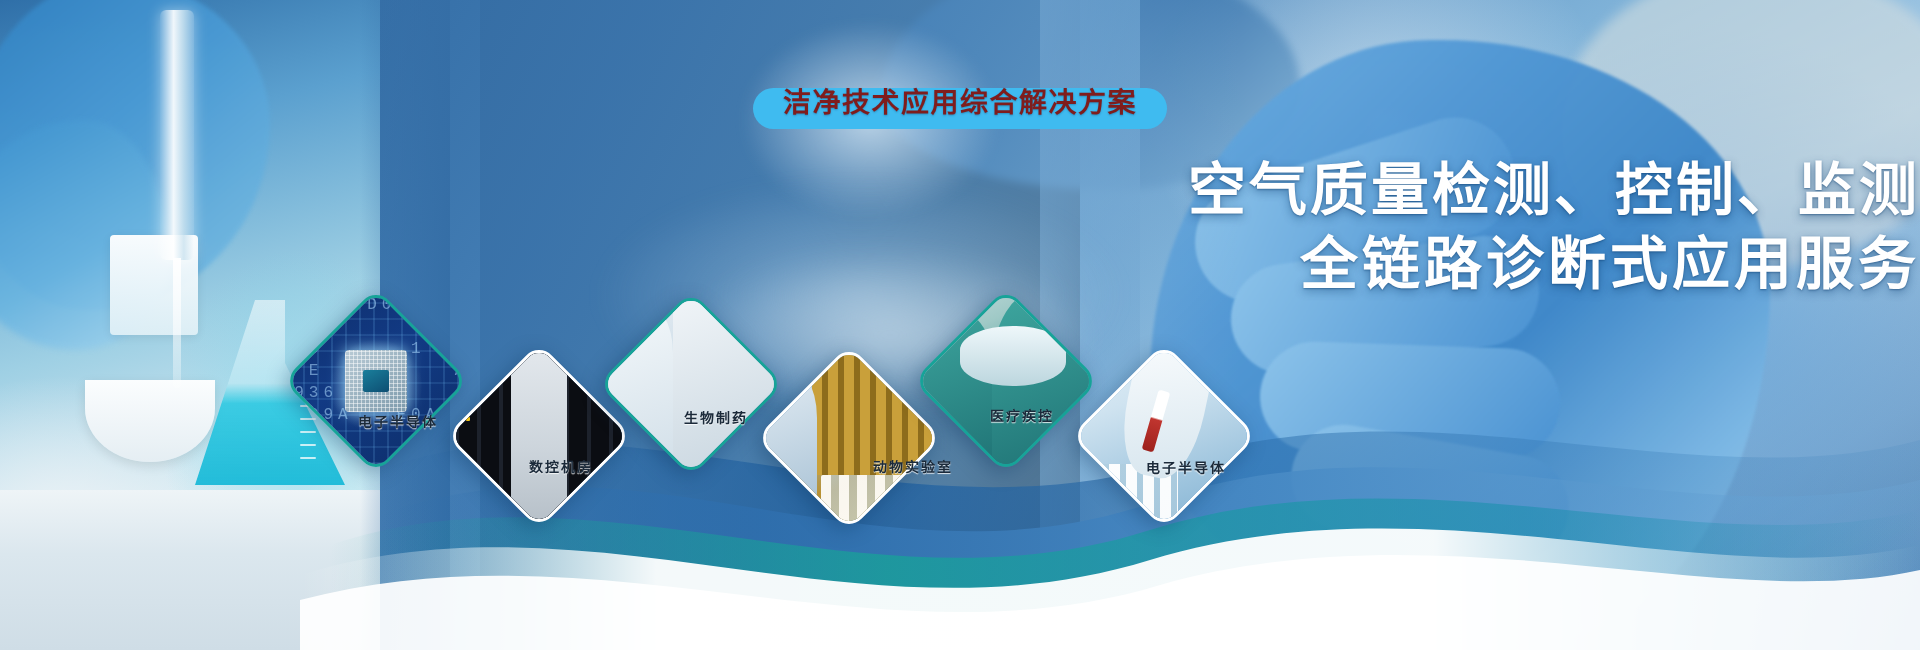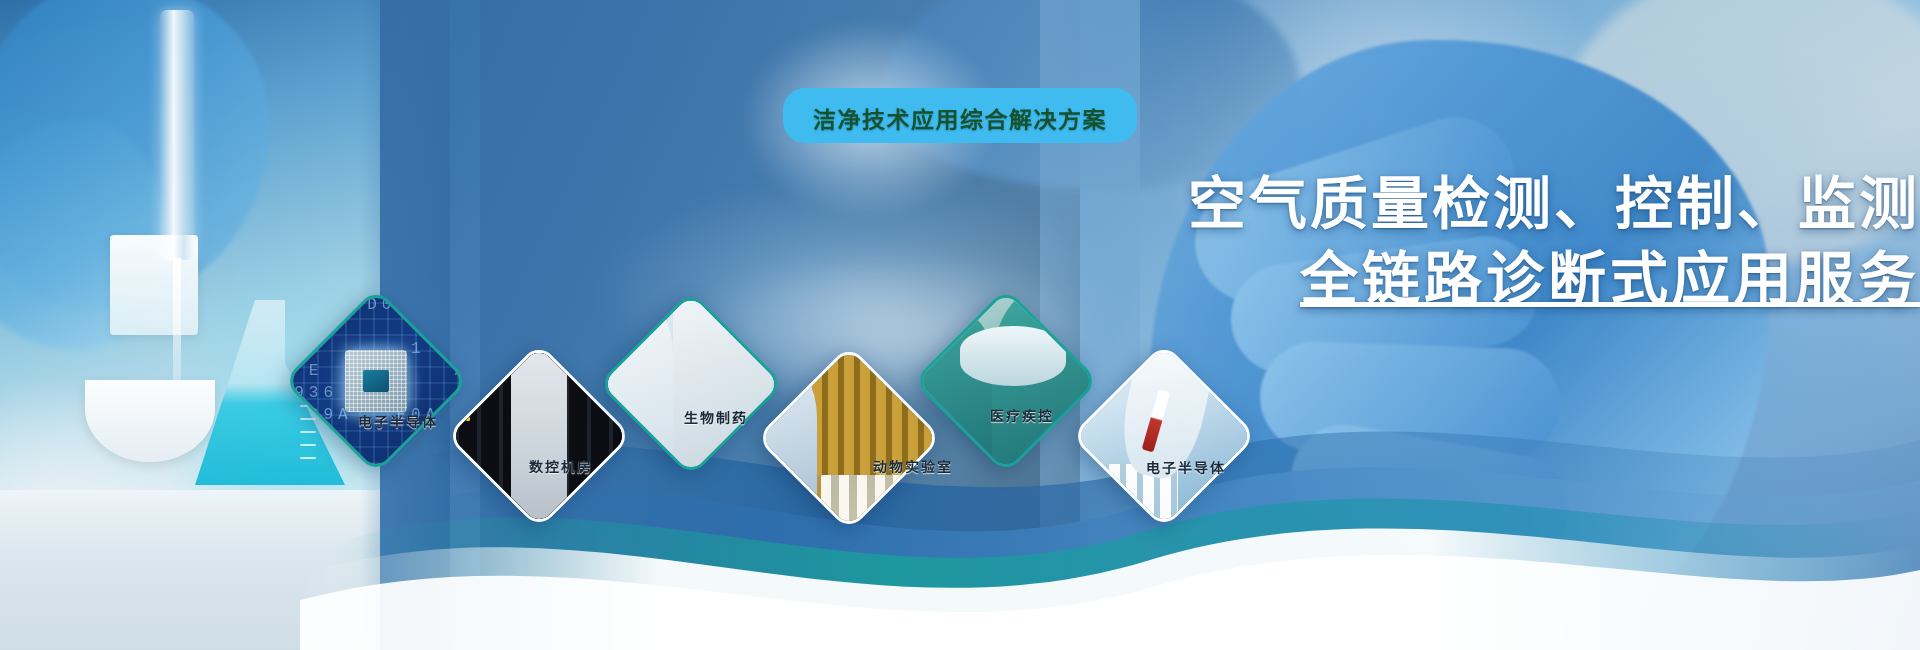--- a/index.html
+++ b/index.html
@@ -160,40 +160,40 @@
   
   .text-block {
     position:absolute; left:0; top:88px; width:1920px;
     text-align:center;
     pointer-events:none;
   }
   .badge-wrap { text-align:center; }
   .badge {
     display:inline-block;
     background:#3fbbf0;
-    color:#14532d;
-    font-size:23px;
+    color:#7f1d1d;
+    font-size:28px;
     font-weight:bold;
     letter-spacing:1.5px;
-    padding:20px 30px 10px;
+    padding:0 30px 10px;
     border-radius:22px;
     text-shadow:0 1px 2px rgba(0,60,110,.35);
     line-height:1.1;
   }
   .headline {
     margin-top:24px;
     color:#ffffff;
     font-size:58px;
     font-weight:bold;
     letter-spacing:3px;
     line-height:1.28;
     text-shadow:0 3px 10px rgba(10,60,110,.45), 0 1px 2px rgba(10,60,110,.5);
     text-align:right;
   }
-  .headline .l2 { letter-spacing:4px;text-decoration:underline; }
+  .headline .l2 { letter-spacing:4px; }
 
   
   .cards { position:absolute; left:0; top:0; width:1920px; height:650px; }
   .card {
     position:absolute;
     width:132px; height:132px;
     transform:rotate(45deg);
     border-radius:18px;
     overflow:hidden;
     border:3px solid #ffffff;

